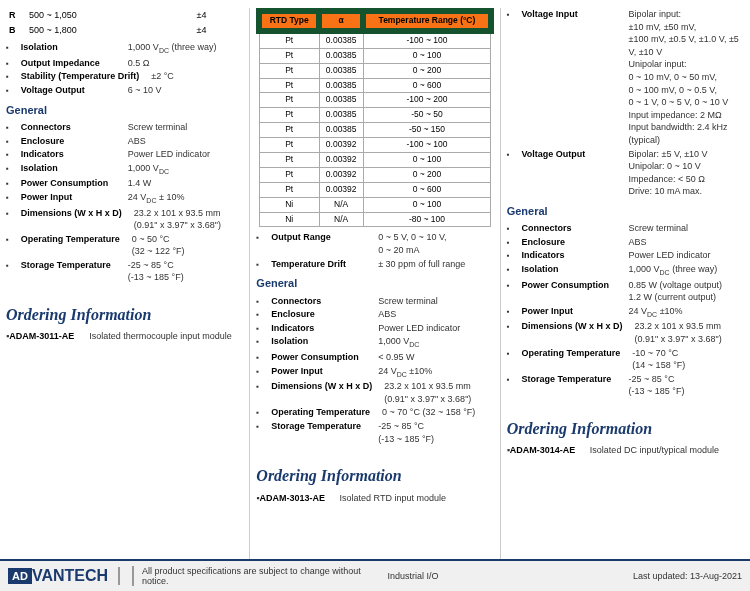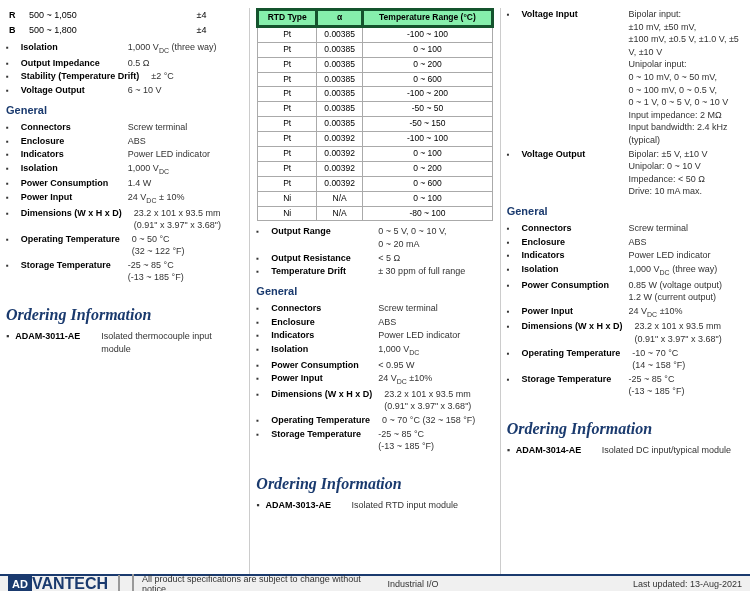--- a/index.html
+++ b/index.html
@@ -67,21 +67,20 @@
       margin-top: 20px;
       margin-bottom: 4px;
       font-family: Georgia, serif;
     }
     .ordering-list {
       list-style: none;
       padding: 0;
     }
     .ordering-list li {
       display: flex;
-      gap: 6px;
       margin-bottom: 2px;
     }
     .ordering-list li::before {
       content: "▪";
       color: #333;
       flex-shrink: 0;
     }
     .order-code {
       font-weight: bold;
       min-width: 80px;
@@ -91,22 +90,22 @@
       color: #333;
     }
     
     .rtd-table {
       border-collapse: collapse;
       width: 100%;
       font-size: 8.5px;
       margin-bottom: 4px;
     }
     .rtd-table th {
-      background: #86efac;
-      border: 3px solid #14532d;
+      background: #f97316;
+      border: 6px solid #14532d;
       padding: 1px 3px;
       text-align: center;
       font-weight: bold;
     }
     .rtd-table td {
       border: 1px solid #aaa;
       padding: 1px 3px;
       text-align: center;
     }
     .col-divider {
@@ -124,21 +123,21 @@
     .rb-table td {
       padding: 1px 3px;
     }
     
     .footer {
       background: #f0f0f0;
       border-top: 2px solid #1a3a6e;
       display: flex;
       align-items: center;
       padding: 4px 8px;
-      height: 17px;
+      height: 32px;
     }
     .footer-logo {
       display: flex;
       align-items: center;
       gap: 0;
       margin-right: 12px;
       border-right: 2px solid #999;
       padding-right: 10px;
     }
     .logo-ad {
@@ -336,24 +335,20 @@
             </tr>
           </tbody>
       </table>
 
       <ul class="spec-list">
         <li>
           <span class="spec-label">Output Range</span>
           <span class="spec-value">0 ~ 5 V, 0 ~ 10 V,<br>0 ~ 20 mA</span>
         </li>
         <li>
-          <span class="spec-label">Output Resistance</span>
-          <span class="spec-value">&lt; 5 Ω</span>
-        </li>
-        <li>
           <span class="spec-label">Temperature Drift</span>
           <span class="spec-value">± 30 ppm of full range</span>
         </li>
       </ul>
 
       <div class="section-title">General</div>
       <ul class="spec-list">
         <li>
           <span class="spec-label">Connectors</span>
           <span class="spec-value">Screw terminal</span>

